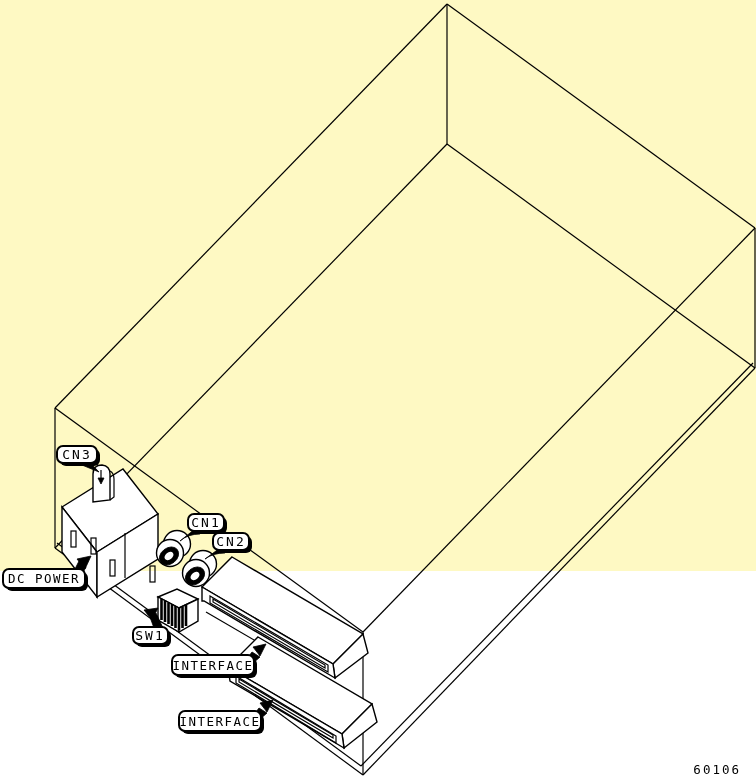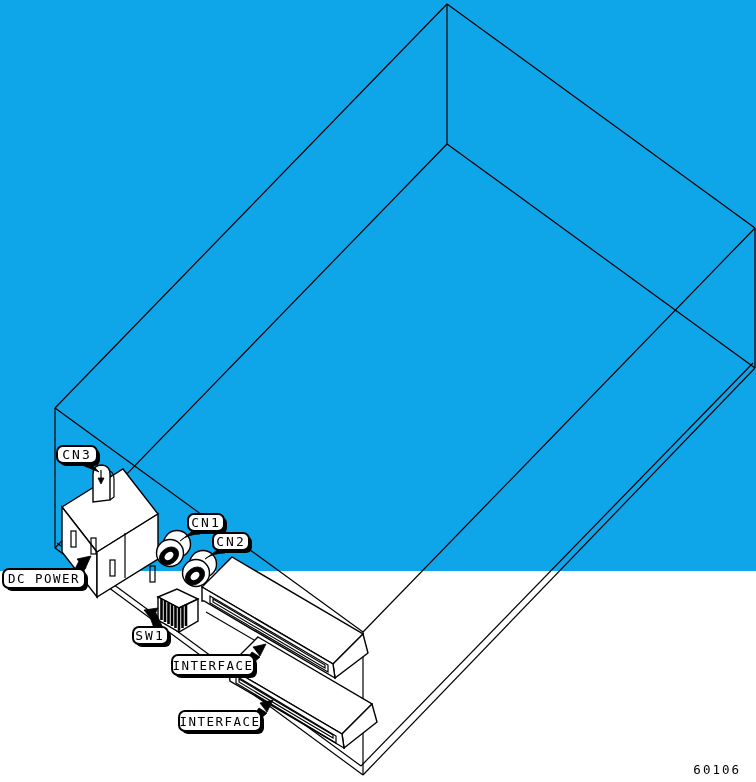--- a/index.html
+++ b/index.html
@@ -8,21 +8,21 @@
     background: #ffffff;
     width: 756px;
     height: 782px;
     overflow: hidden;
     font-family: "DejaVu Sans Mono", "Liberation Mono", monospace;
   }
   #stage {
     position: relative;
     width: 756px;
     height: 571px;
-    background: #0ea5e9;
+    background: #fef9c3;
   }
   svg { display: block; }
   .wire   { stroke: #000; stroke-width: 1.2; fill: none; }
   .part   { stroke: #000; stroke-width: 1.4; fill: #ffffff; }
   .partln { stroke: #000; stroke-width: 1.2; fill: none; }
   .blackfill { fill: #000; stroke: #000; stroke-width: 0.8; }
   .callout-shadow { fill: #000; }
   .callout-box { fill: #ffffff; stroke: #000; stroke-width: 2; }
   .callout-text {
     font-family: "DejaVu Sans Mono", "Liberation Mono", monospace;

